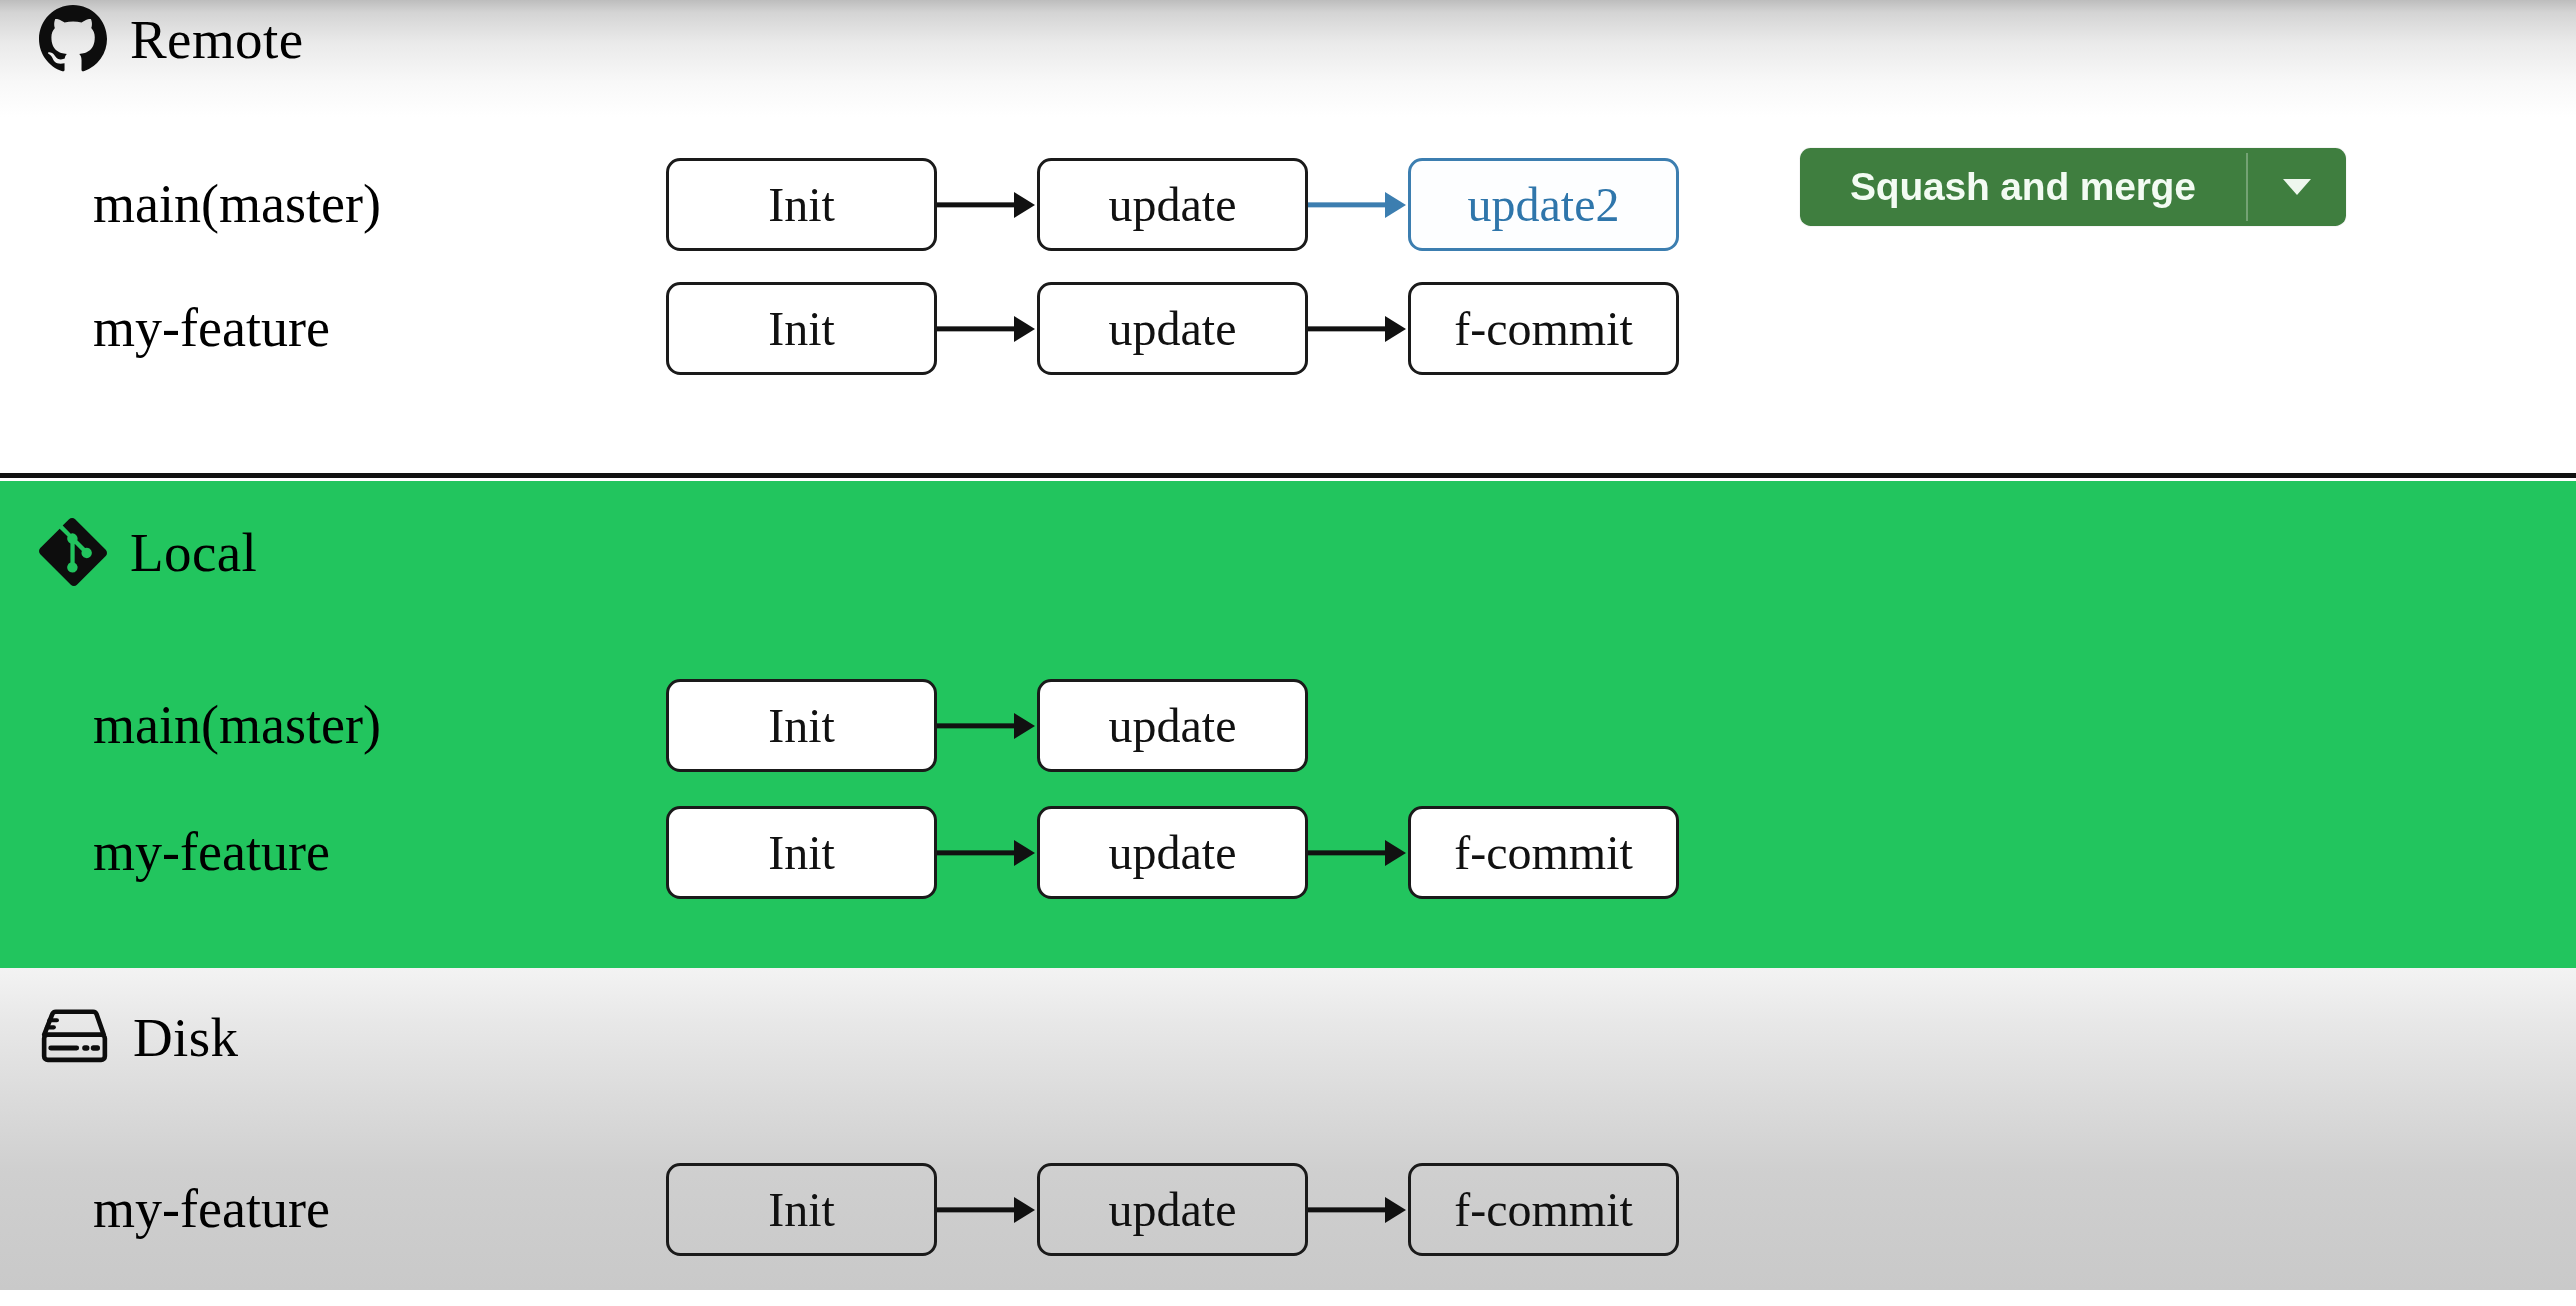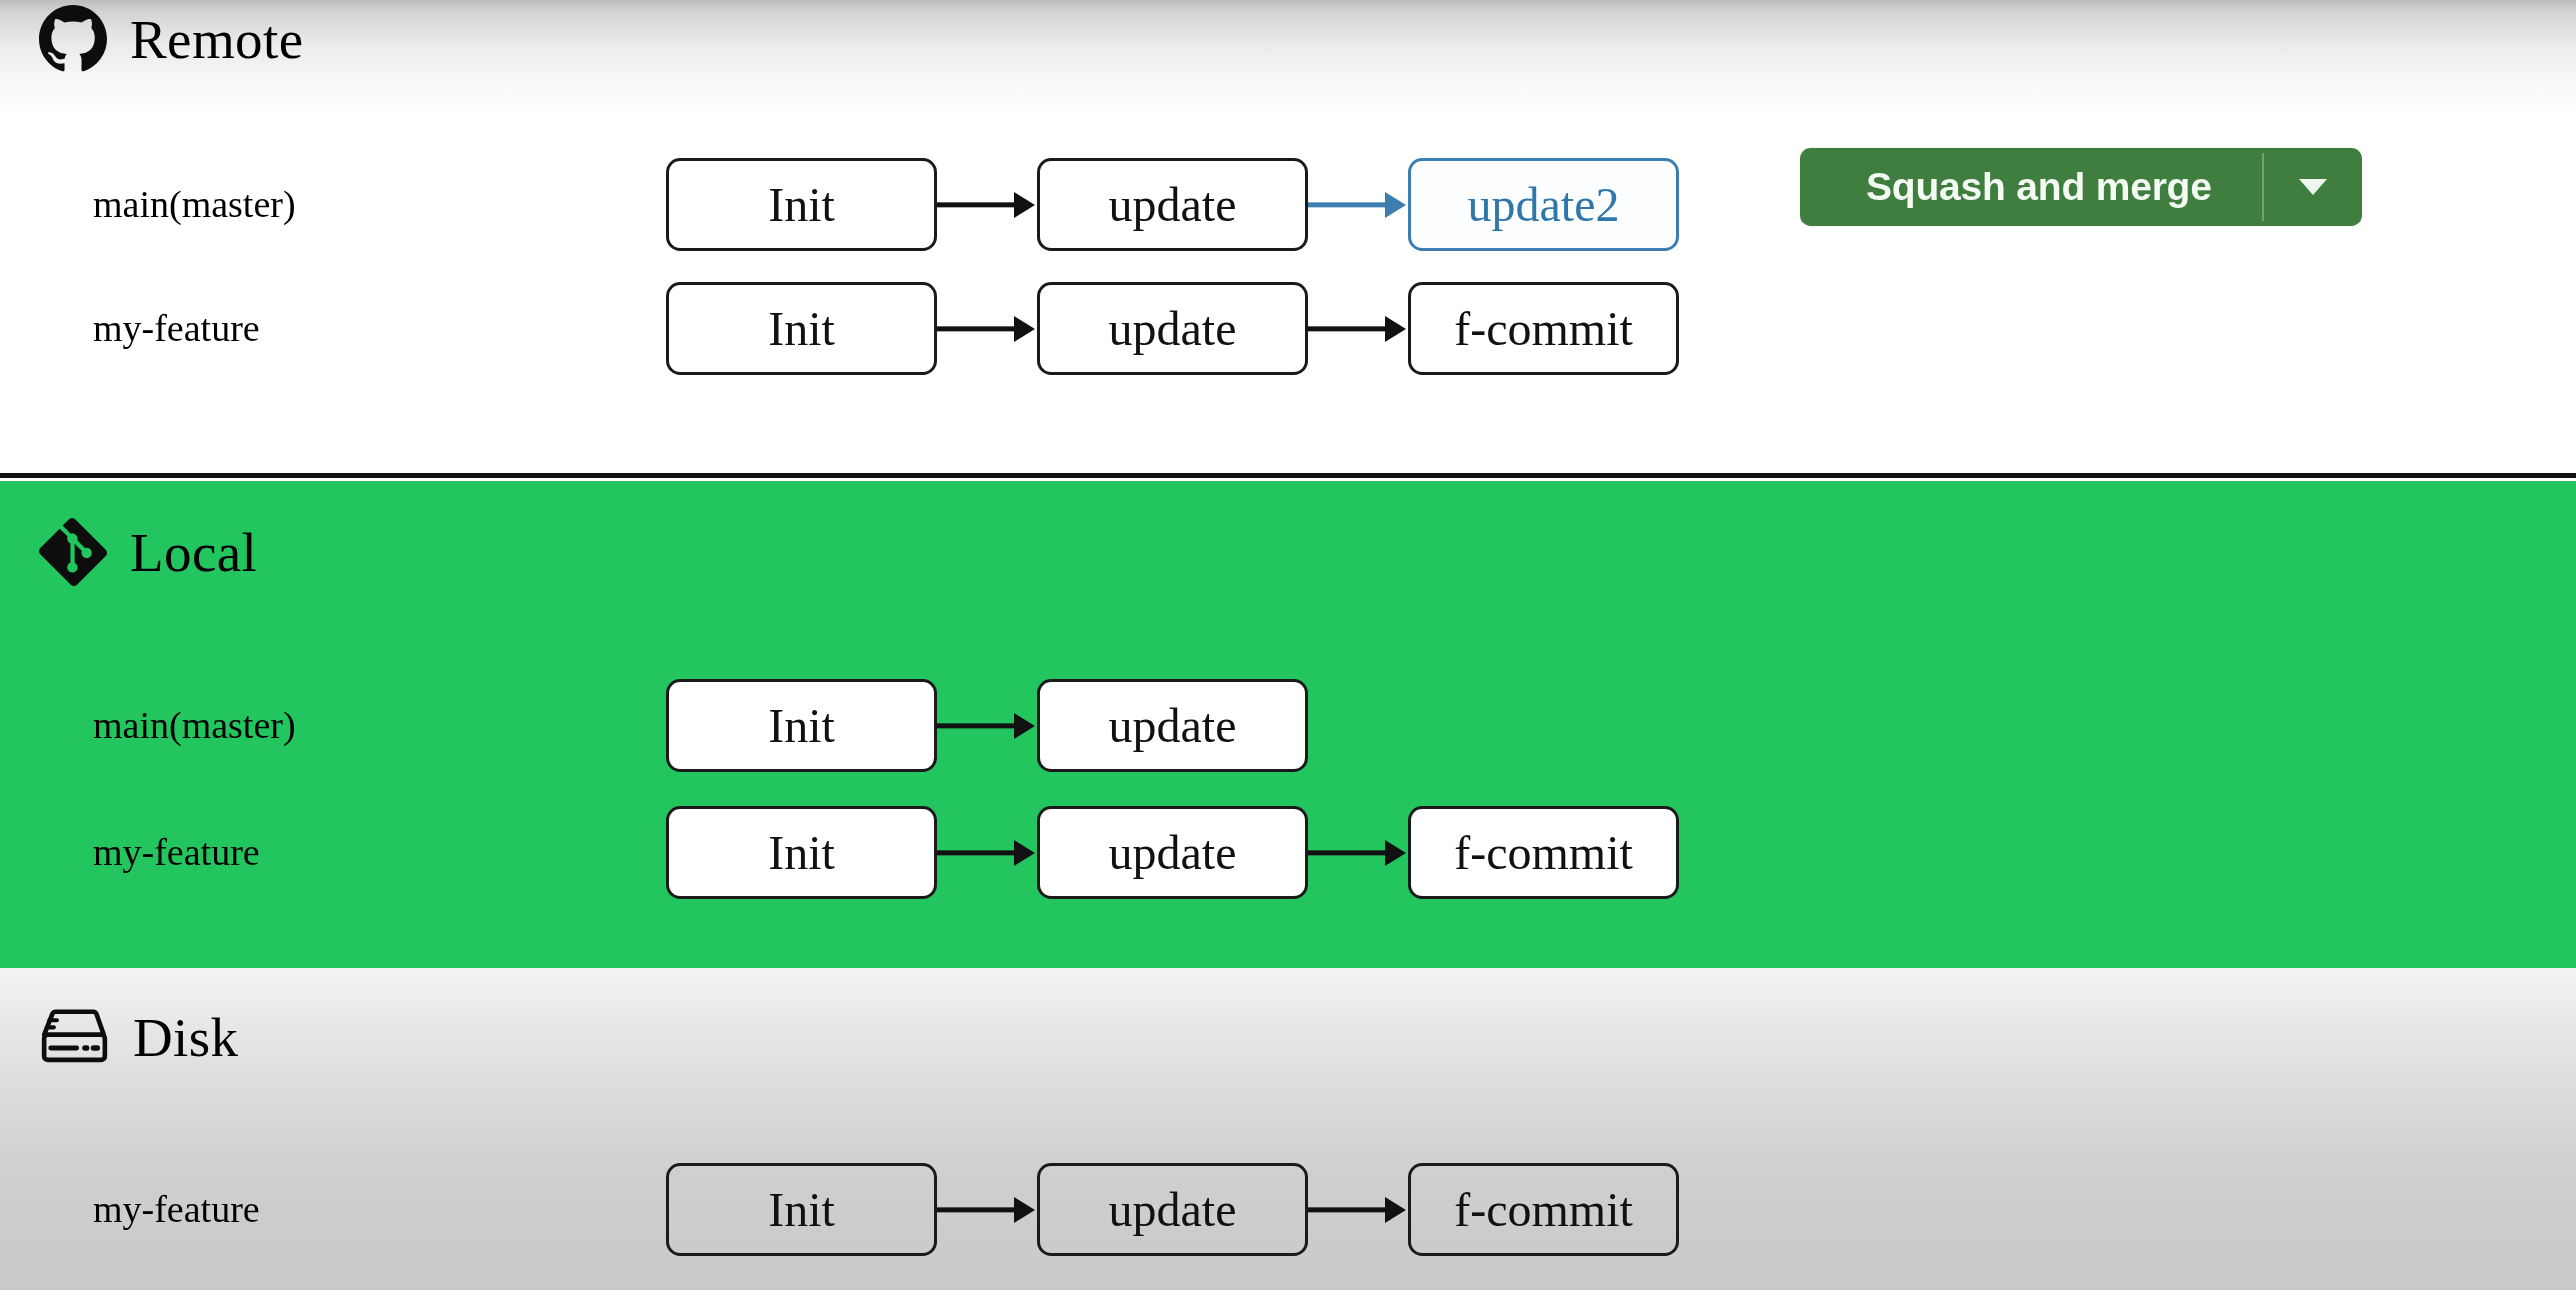--- a/index.html
+++ b/index.html
@@ -100,21 +100,21 @@
     position: absolute;
     left: 0;
     height: 93px;
     display: flex;
     align-items: center;
   }
   .branch-label {
     position: absolute;
     left: 93px;
     font-family: "Liberation Serif", "DejaVu Serif", serif;
-    font-size: 38px;
+    font-size: 54px;
     line-height: 93px;
     color: #000000;
     white-space: nowrap;
   }
   .chain {
     position: absolute;
     left: 666px;
     top: 0;
     height: 93px;
     display: flex;
@@ -192,21 +192,20 @@
     display: flex;
     align-items: center;
     justify-content: center;
     padding: 4px 50px;
     font-family: "Liberation Sans", "DejaVu Sans", sans-serif;
     font-size: 39px;
     font-weight: bold;
     color: #f3fbf3;
     white-space: nowrap;
     letter-spacing: -0.2px;
-    margin-left: 16px;
   }
   .merge-divider {
     width: 1.8px;
     background: rgba(255,255,255,0.28);
     flex: 0 0 auto;
     margin: 5.3px 0;
   }
   .merge-caret {
     width: 98px;
     display: flex;

